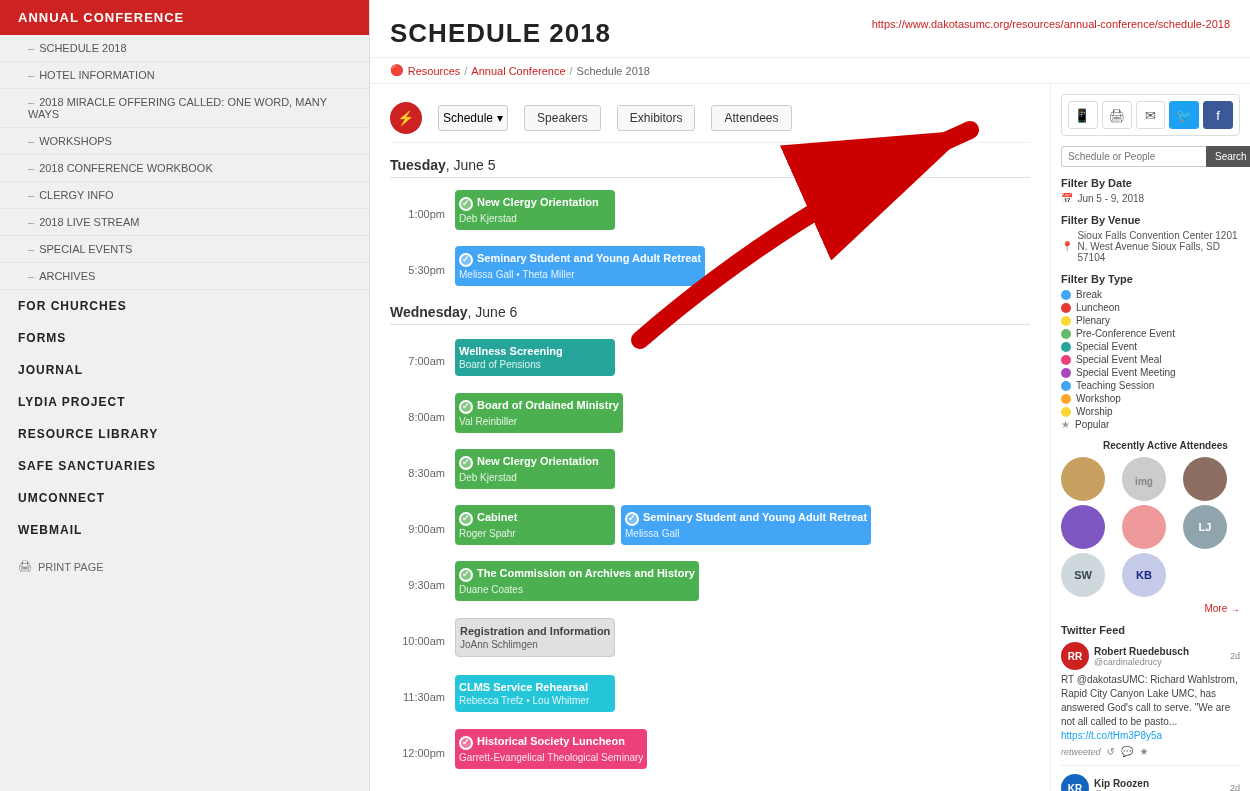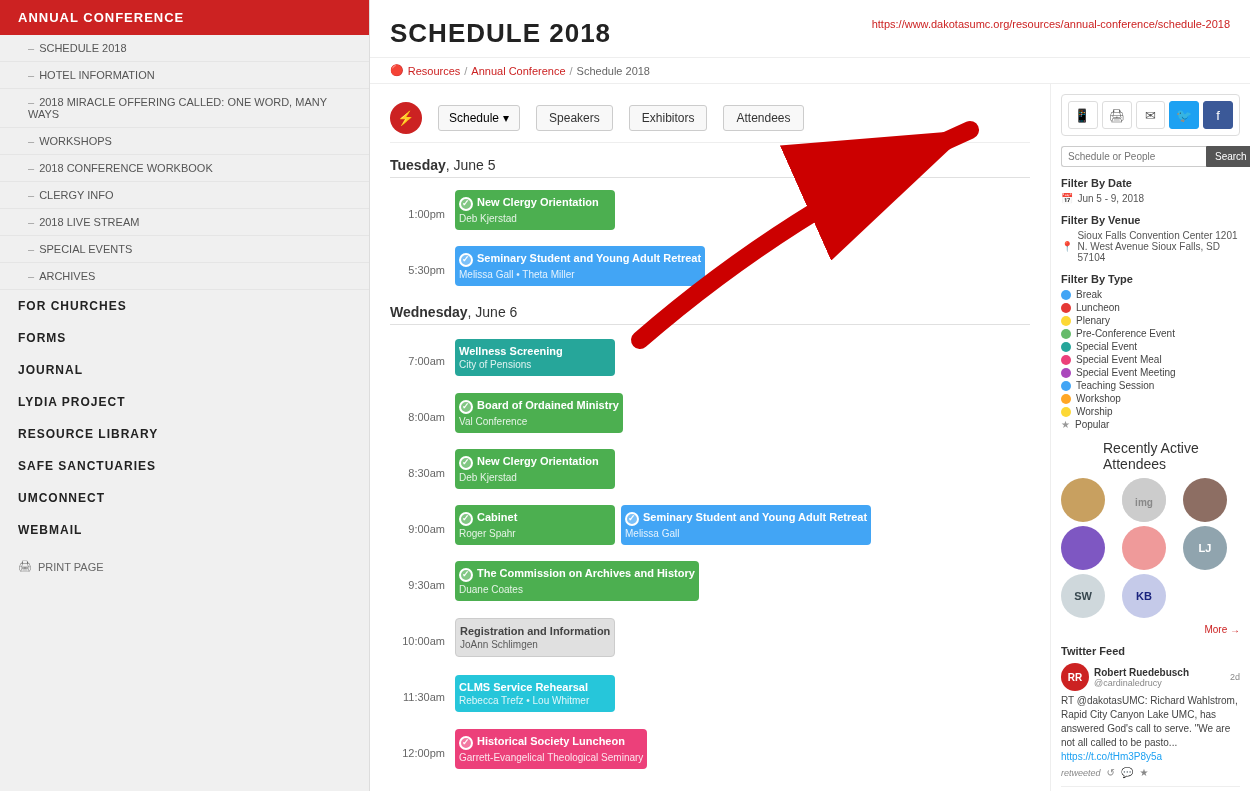--- a/index.html
+++ b/index.html
@@ -129,21 +129,21 @@
       border: 1px solid #ccc;
       background: #f8f8f8;
       cursor: pointer;
       border-radius: 3px;
       color: #333;
     }
     .nav-btn-dropdown {
       display: flex;
       align-items: center;
       gap: 4px;
-      padding: 5px 10px;
+      padding: 5px 4px;
       font-size: 12px;
       border: 1px solid #ccc;
       background: #f8f8f8;
       cursor: pointer;
       border-radius: 3px;
     }
 
     
     .day-header {
       font-size: 14px;
@@ -288,21 +288,21 @@
       color: #444;
     }
     .type-dot {
       width: 10px;
       height: 10px;
       border-radius: 50%;
       flex-shrink: 0;
     }
     .type-star { font-size: 10px; color: #999; }
 
-    .attendees-title { font-weight: normal; font-size: 14px; color: #333; margin-bottom: 6px; padding-left: 42px; }
+    .attendees-title { font-weight: bold; font-size: 10px; color: #333; margin-bottom: 6px; padding-left: 42px; }
     .attendees-grid {
       display: grid;
       grid-template-columns: repeat(3, 1fr);
       gap: 4px;
       margin-bottom: 6px;
     }
     .avatar {
       width: 44px;
       height: 44px;
       border-radius: 50%;
@@ -456,31 +456,31 @@
 
       <div class="day-header">
         <strong>Wednesday</strong><span>, June 6</span>
       </div>
 
       <div class="schedule-row">
         <div class="time-col">7:00am</div>
         <div class="events-col">
           <div class="event-card event-teal">
             <div class="event-title">Wellness Screening</div>
-            <div class="event-sub">City of Pensions</div>
+            <div class="event-sub">Board of Pensions</div>
           </div>
         </div>
       </div>
 
       <div class="schedule-row">
         <div class="time-col">8:00am</div>
         <div class="events-col">
           <div class="event-card event-green">
             <div class="event-title"><span class="event-check"></span>Board of Ordained Ministry</div>
-            <div class="event-sub">Val Conference</div>
+            <div class="event-sub">Val Reinbiller</div>
           </div>
         </div>
       </div>
 
       <div class="schedule-row">
         <div class="time-col">8:30am</div>
         <div class="events-col">
           <div class="event-card event-green">
             <div class="event-title"><span class="event-check"></span>New Clergy Orientation</div>
             <div class="event-sub">Deb Kjerstad</div>

